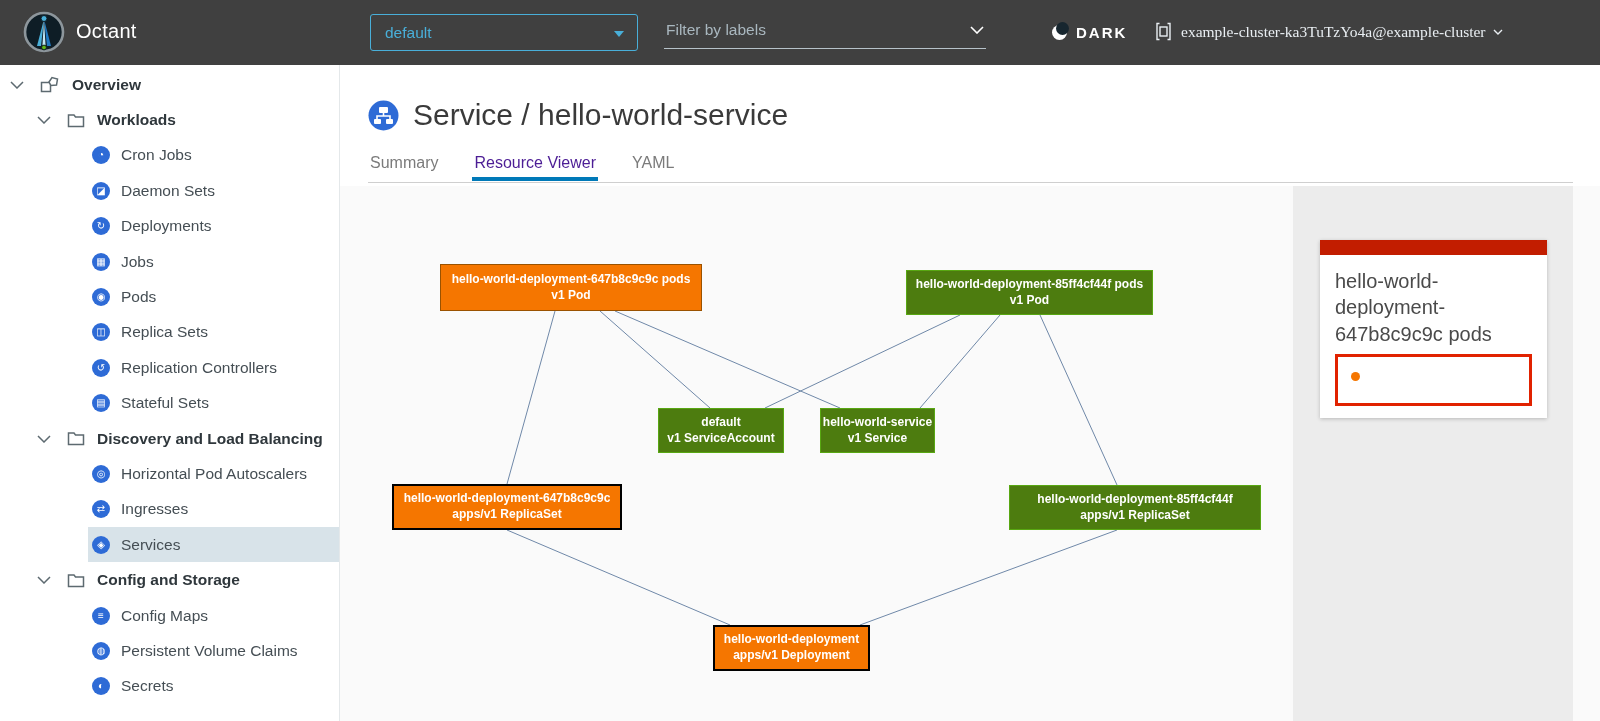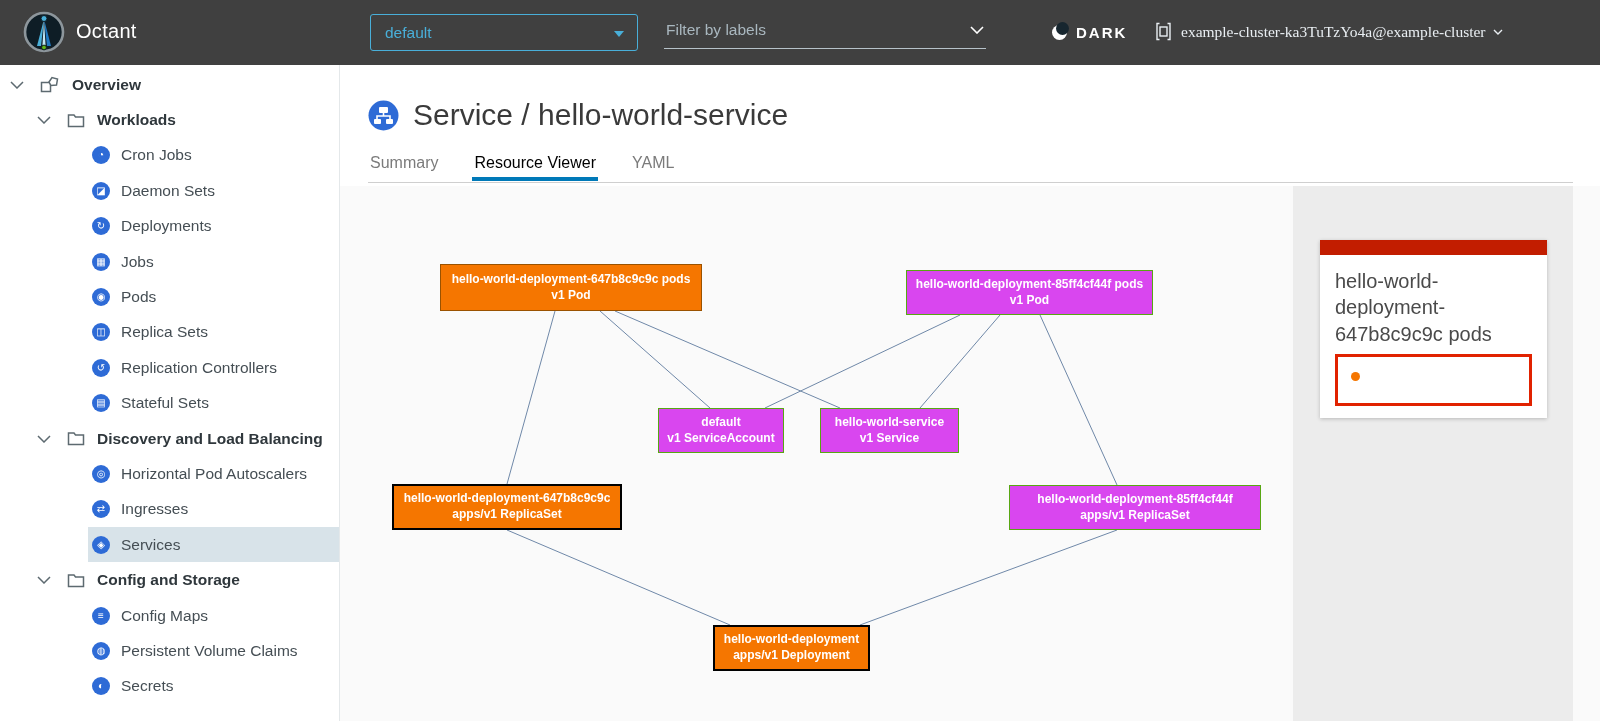--- a/index.html
+++ b/index.html
@@ -40,30 +40,30 @@
   .kicon{width:18px;height:18px;border-radius:50%;background:#2e6bd6;color:#fff;display:flex;align-items:center;justify-content:center;flex:none;}
   .kicon i{font-style:normal;font-size:10px;line-height:1;}
   .row.item .lbl{margin-left:11px;}
 
   
   .title-wrap{position:absolute;left:368px;top:98px;display:flex;align-items:center;}
   .svc-icon{width:31px;height:31px;margin-right:14px;}
   .page-title{font-size:30px;color:#3a3a3a;font-weight:400;}
   .tabs{position:absolute;left:368px;top:150px;display:flex;}
   .tab{margin-right:32px;font-size:16px;color:#7b7b7b;padding:4px 2px 9px;cursor:pointer;}
-  .tab.active{color:#000000;border-bottom:4px solid #0079b8;padding-bottom:2px;}
+  .tab.active{color:#4c1d95;border-bottom:4px solid #0079b8;padding-bottom:2px;}
   .tabrule{position:absolute;left:368px;top:182px;width:1205px;height:1px;background:#cfcfcf;}
 
   
   .graph{position:absolute;left:340px;top:186px;width:953px;height:535px;background:#fafafa;}
   .edges{position:absolute;left:0;top:0;}
   .node{position:absolute;display:flex;flex-direction:column;align-items:center;justify-content:center;color:#fff;font-size:12px;font-weight:700;text-align:center;line-height:1.3;box-sizing:border-box;cursor:pointer;}
   .node span{white-space:nowrap;}
   .node.orange{background:#f57600;border:2px solid #000000;}
-  .node.green{background:#d946ef;border:1px solid #58a712;}
+  .node.green{background:#4d7c0f;border:1px solid #58a712;}
   .node.sel{border:1px solid #9a5200;}
 
   
   .panel{position:absolute;left:1293px;top:186px;width:280px;height:535px;background:#ececec;}
   .gutter{position:absolute;left:1573px;top:186px;width:27px;height:535px;background:#fafafa;}
   .card{position:absolute;left:27px;top:54px;width:227px;background:#fff;box-shadow:0 1px 4px rgba(0,0,0,.22);}
   .card-bar{height:15px;background:#c21d00;}
   .card-body{padding:13px 15px 12px;}
   .card-title{font-size:20px;color:#4a4a4a;line-height:1.32;word-wrap:break-word;}
   .minibox{margin-top:7px;height:46px;border:3px solid #e12200;background:#fff;position:relative;}
@@ -281,21 +281,21 @@
       <span>v1 Pod</span>
     </div>
     <div class="node green" style="left:566px;top:84px;width:247px;height:45px">
       <span>hello-world-deployment-85ff4cf44f pods</span>
       <span>v1 Pod</span>
     </div>
     <div class="node green" style="left:318px;top:222px;width:126px;height:45px">
       <span>default</span>
       <span>v1 ServiceAccount</span>
     </div>
-    <div class="node green" style="left:480px;top:222px;width:139px;height:45px">
+    <div class="node green" style="left:480px;top:222px;width:115px;height:45px">
       <span>hello-world-service</span>
       <span>v1 Service</span>
     </div>
     <div class="node orange" style="left:52px;top:298px;width:230px;height:46px">
       <span>hello-world-deployment-647b8c9c9c</span>
       <span>apps/v1 ReplicaSet</span>
     </div>
     <div class="node green" style="left:669px;top:299px;width:252px;height:45px">
       <span>hello-world-deployment-85ff4cf44f</span>
       <span>apps/v1 ReplicaSet</span>

